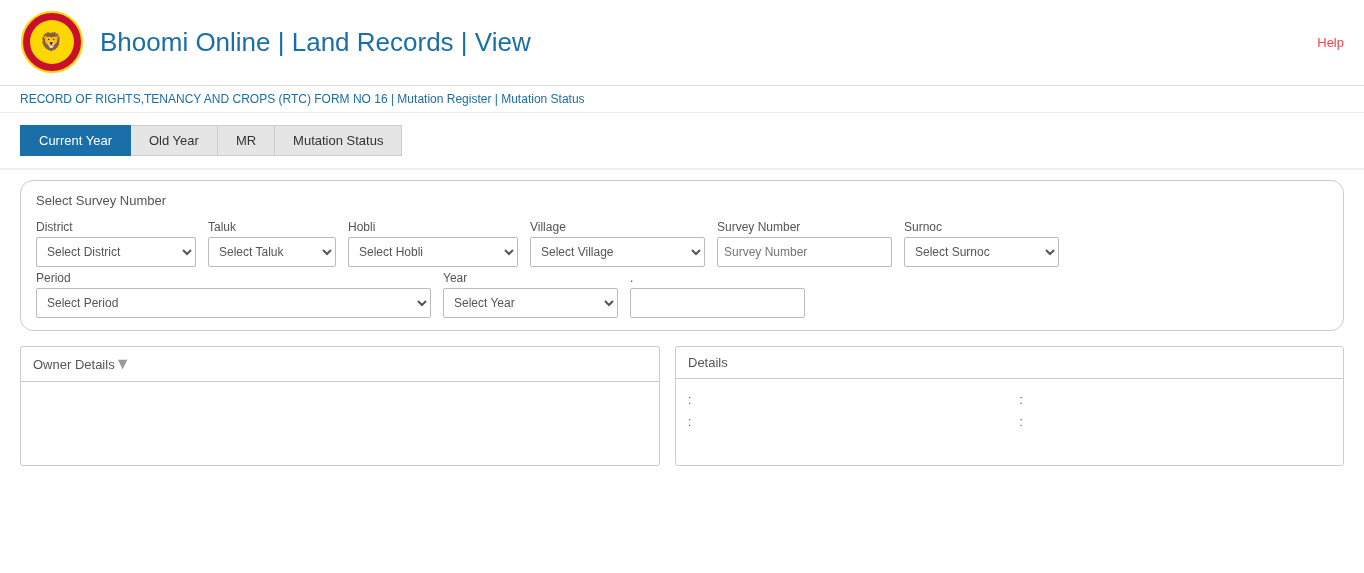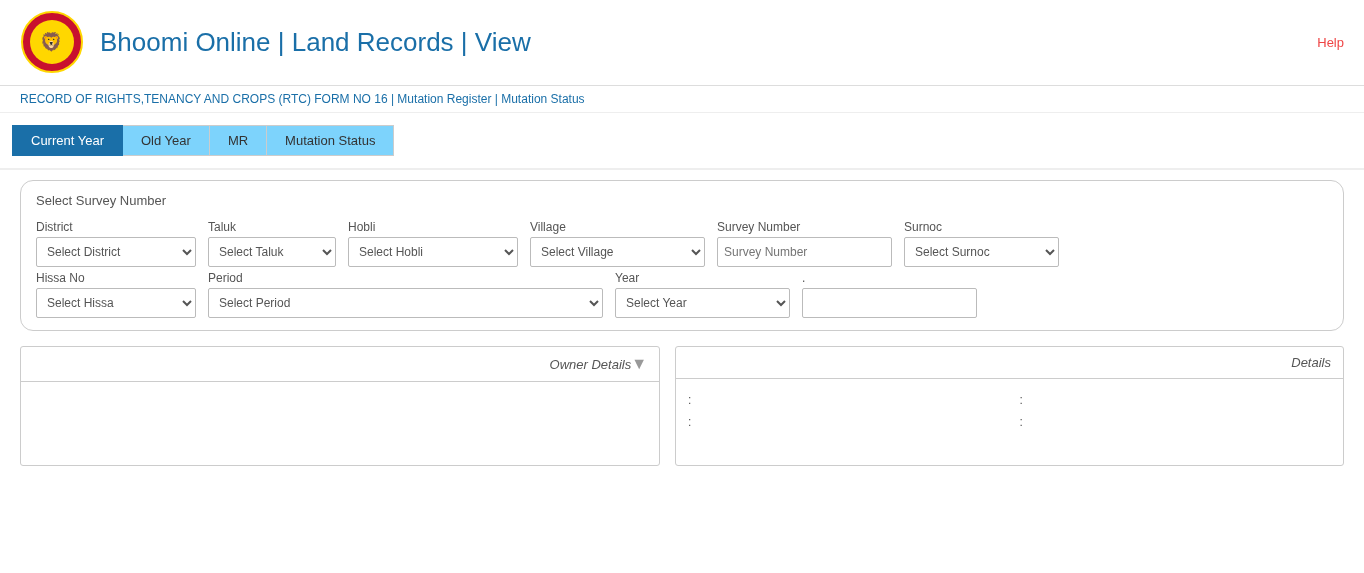--- a/index.html
+++ b/index.html
@@ -8,22 +8,22 @@
     
     .header { display: flex; align-items: center; padding: 10px 20px; border-bottom: 1px solid #ddd; }
     .logo { width: 65px; height: 65px; margin-right: 15px; }
     .header-title { font-size: 26px; color: #1a6fa8; font-weight: normal; }
     .help-link { margin-left: auto; color: #ef4444; font-size: 13px; text-decoration: none; cursor: pointer; }
 
     
     .breadcrumb { padding: 6px 20px; font-size: 12px; color: #1a6fa8; background: #fff; border-bottom: 1px solid #eee; }
 
     
-    .tabs { padding: 12px 12px; display: flex; gap: 0; border-bottom: 2px solid #eee; }
-    .tab-btn { padding: 7px 18px; font-size: 13px; cursor: pointer; border: 1px solid #ccc; background: #7dd3fc; color: #333; }
+    .tabs { padding: 12px 20px; display: flex; gap: 0; border-bottom: 2px solid #eee; }
+    .tab-btn { padding: 7px 18px; font-size: 13px; cursor: pointer; border: 1px solid #ccc; background: #e5e5e5; color: #333; }
     .tab-btn.active { background: #1a6fa8; color: #fff; border-color: #1a6fa8; }
     .tab-btn:not(:first-child) { border-left: none; }
 
     
     .main { padding: 10px 20px; }
 
     
     .section-box { border: 1px solid #ccc; border-radius: 13px; padding: 12px 15px; margin-bottom: 15px; background: #fff; }
     .section-title { font-size: 13px; color: #555; font-weight: normal; padding-bottom: 8px; }
 
@@ -52,21 +52,21 @@
     .select-surnoc { width: 155px; }
     .select-hissa { width: 160px; }
     .select-period { width: 395px; }
     .select-year { width: 175px; }
     .input-dot { width: 175px; }
 
     
     .bottom-panels { display: flex; gap: 15px; }
     .panel-owner { flex: 0 0 640px; border: 1px solid #ccc; border-radius: 3px; min-height: 120px; }
     .panel-details { flex: 1; border: 1px solid #ccc; border-radius: 3px; min-height: 120px; }
-    .panel-header { padding: 8px 12px; font-size: 13px; color: #555; border-bottom: 1px solid #ccc; display: flex; justify-content: flex-end; align-items: center; font-style: italic; }
+    .panel-header { padding: 8px 12px; font-size: 13px; color: #555; border-bottom: 1px solid #ccc; display: flex; justify-content: flex-start; align-items: center; }
     .panel-content { padding: 10px 12px; }
     .scroll-indicator { font-size: 16px; color: #999; cursor: pointer; }
 
     .details-row { display: flex; gap: 20px; padding: 4px 0; font-size: 12px; color: #555; }
     .details-col { display: flex; gap: 5px; flex: 1; }
   </style>
 </head>
 <body>
 
 <div class="header">
@@ -126,26 +126,20 @@
       <div class="form-group">
         <label>Surnoc</label>
         <select class="select-surnoc">
           <option>Select Surnoc</option>
         </select>
       </div>
     </div>
 
     <div class="form-row">
       <div class="form-group">
-        <label>Hissa No</label>
-        <select class="select-hissa">
-          <option>Select Hissa</option>
-        </select>
-      </div>
-      <div class="form-group">
         <label>Period</label>
         <select class="select-period">
           <option>Select Period</option>
         </select>
       </div>
       <div class="form-group">
         <label>Year</label>
         <select class="select-year">
           <option>Select Year</option>
         </select>

